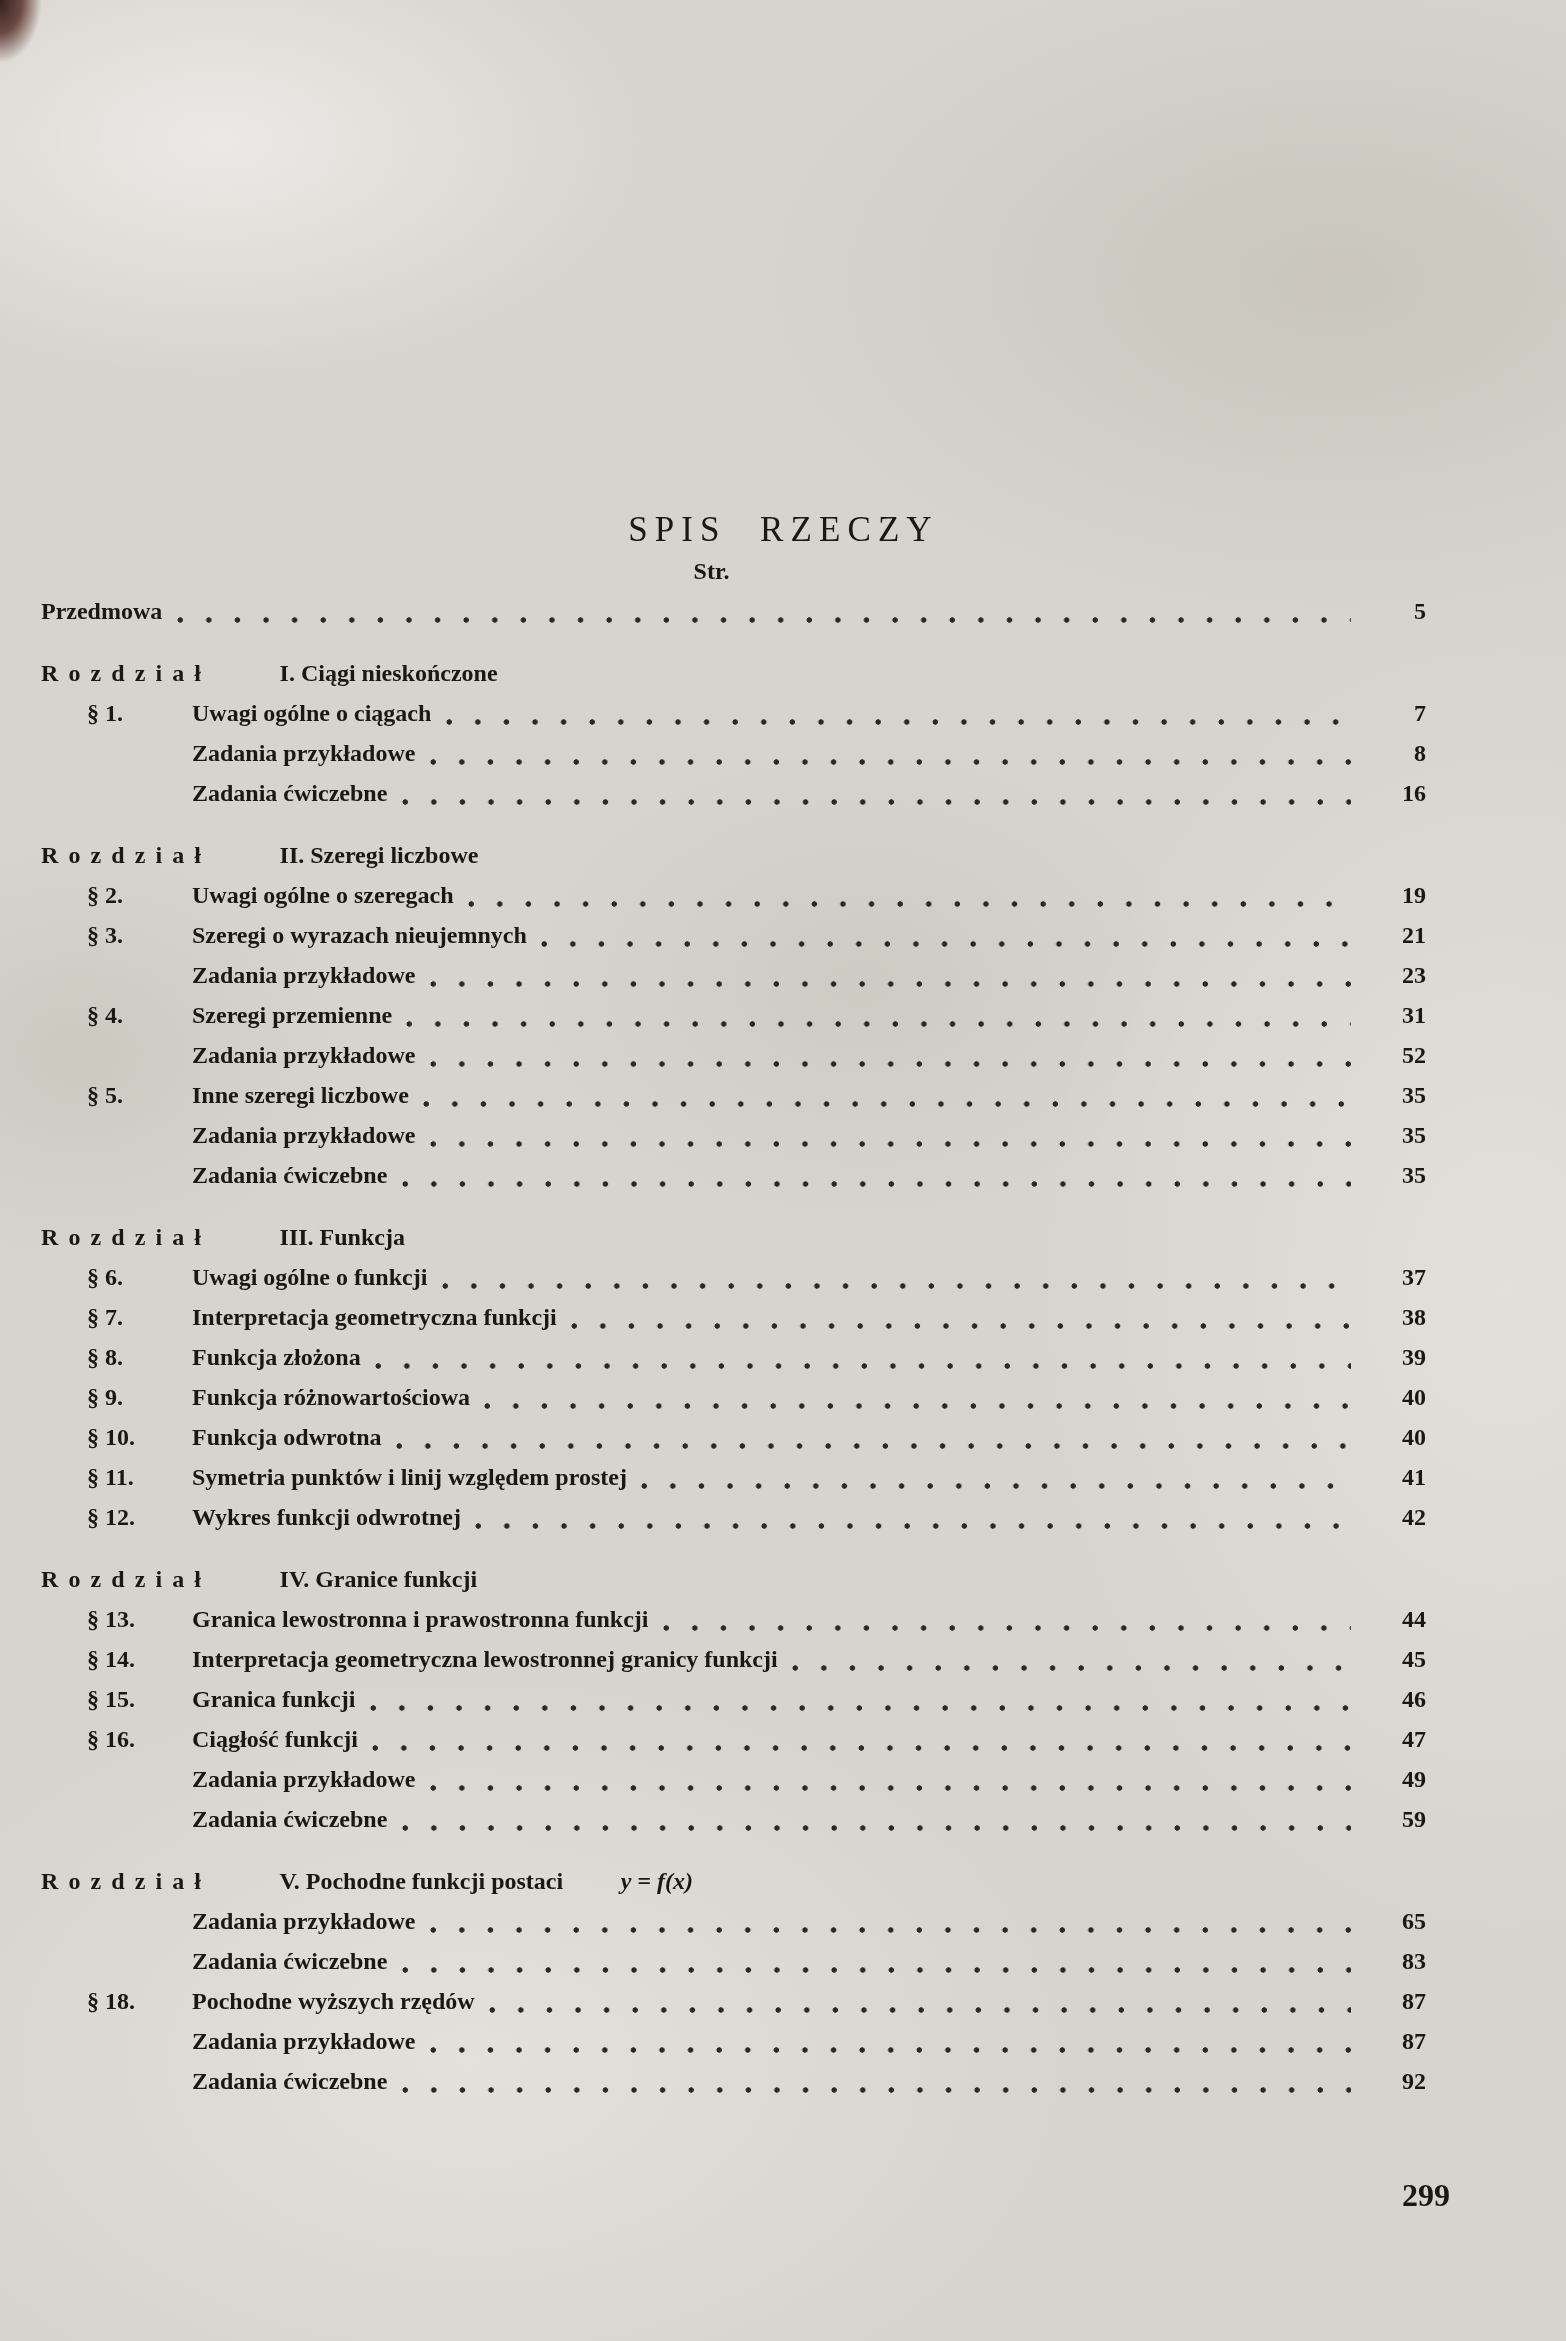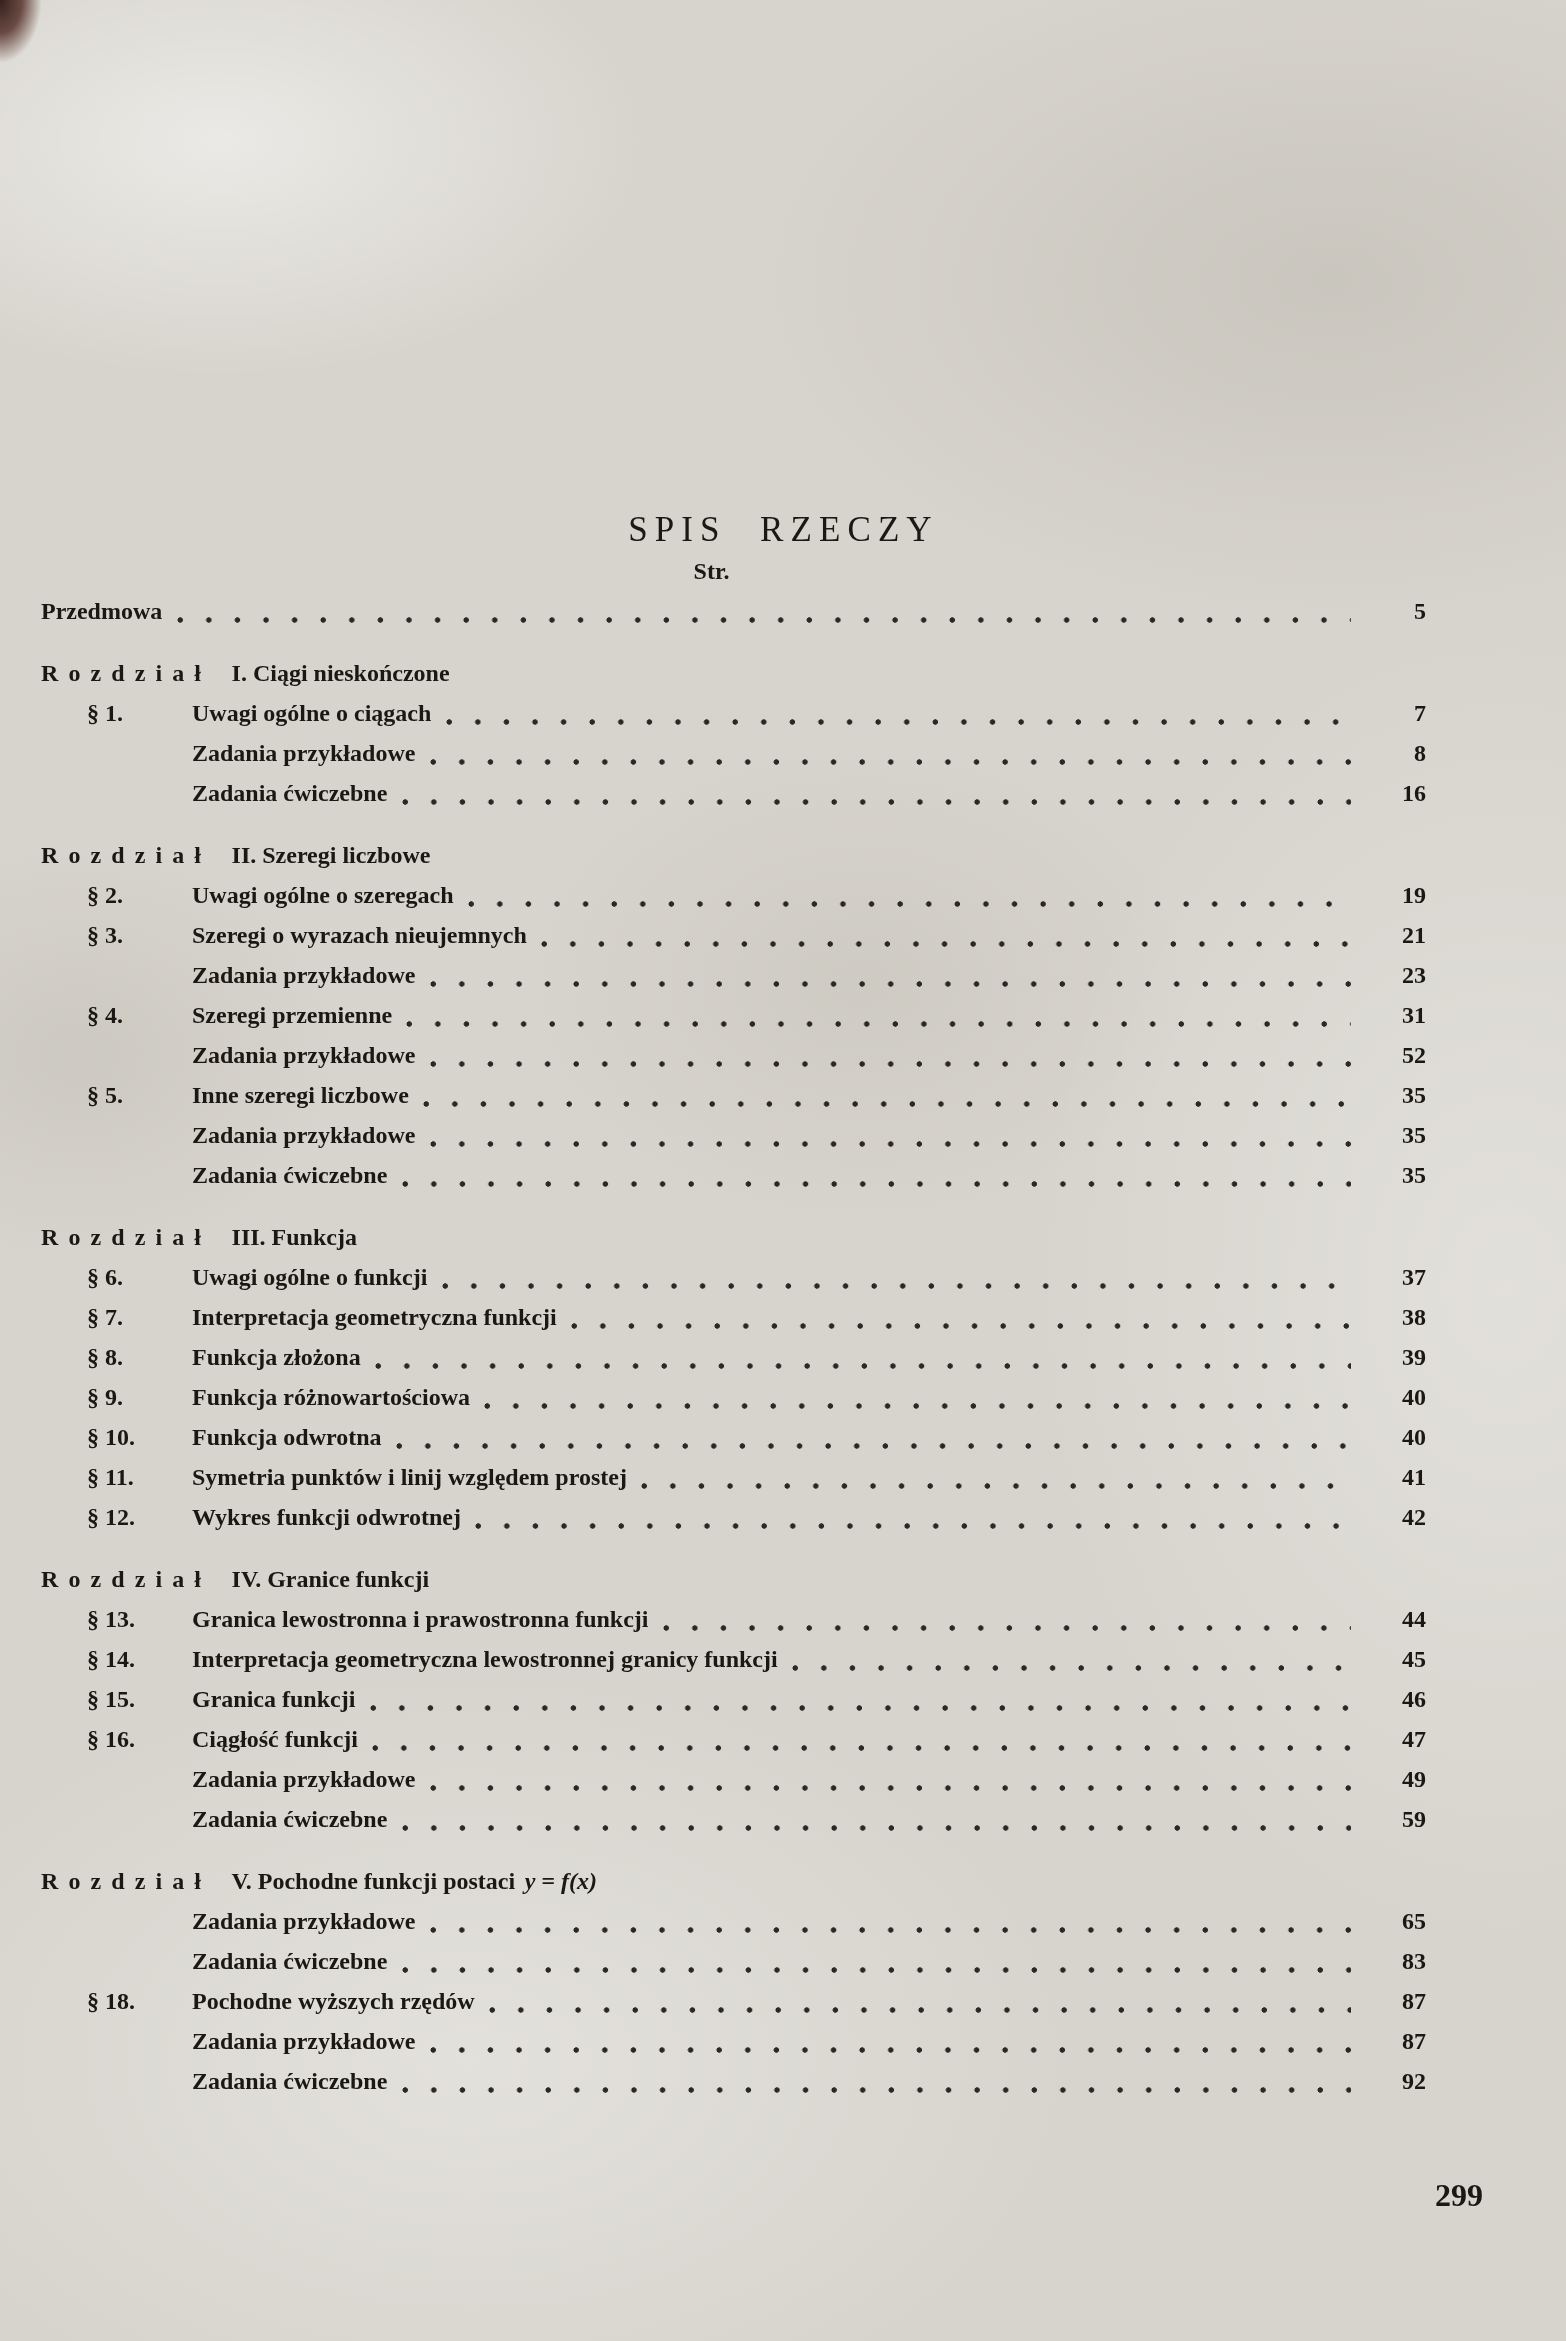--- a/index.html
+++ b/index.html
@@ -52,21 +52,21 @@
     font-size: 24px;
   }
 
   .row {
     display: flex;
     align-items: baseline;
     line-height: 40px;
     white-space: nowrap;
   }
 
-  .row.chapter { margin-top: 22px; }
+  .row.chapter { margin-top: 22px; gap: 48px; }
   .row.section { padding-left: 46px; }
   .row.sub     { padding-left: 151px; }
 
   .prefix { display: inline-block; }
   .section .prefix { width: 105px; flex: 0 0 105px; }
   .chapter .prefix { letter-spacing: .42em; margin-right: 20.6px; }
 
   .math-part { font-style: italic; margin-left: 9.5px; }
 
   .dots {
@@ -80,21 +80,21 @@
     min-width: 24px;
   }
 
   .pagenum {
     flex: 0 0 62px;
     text-align: right;
   }
 
   .folio {
     margin-top: 76px;
-    padding-right: 84px;
+    padding-right: 117px;
     text-align: right;
     font-size: 32px;
     font-weight: 700;
   }
 </style>
 </head>
 <body>
 
 <div class="page">
   <div class="corner-artifact"></div>

